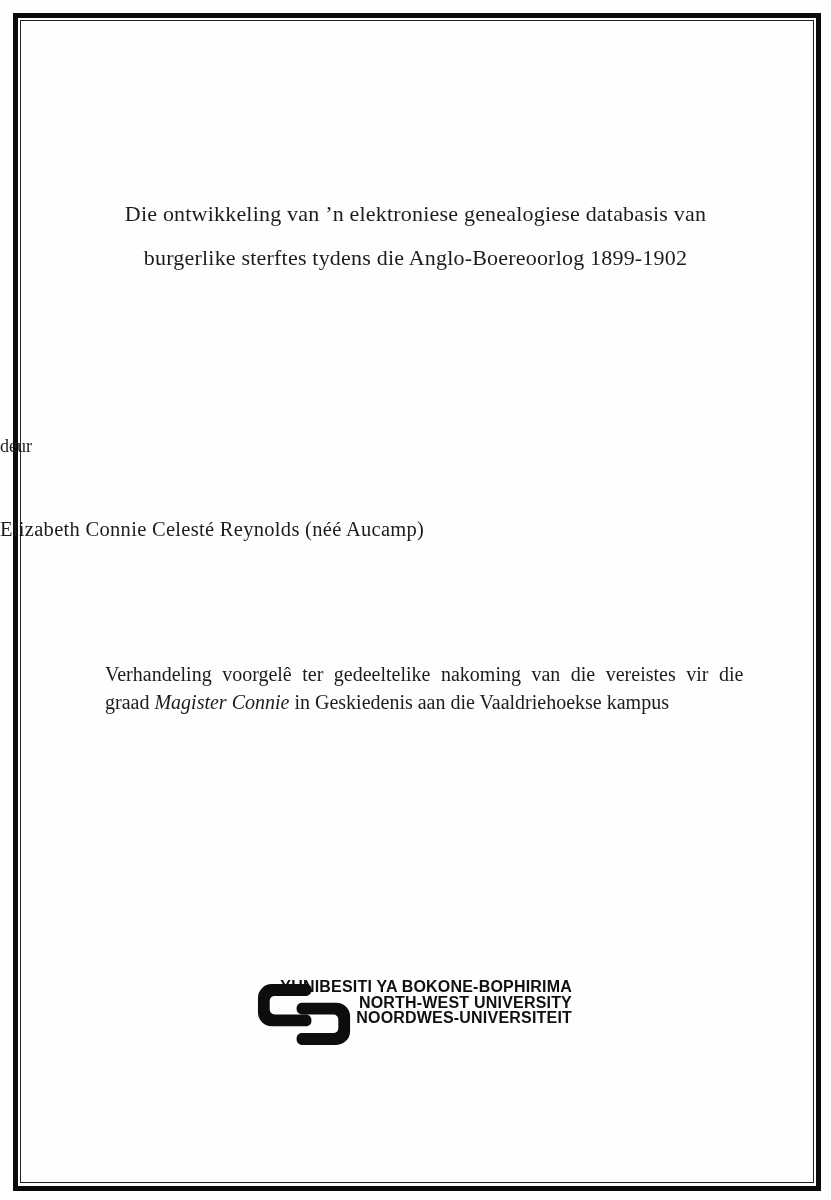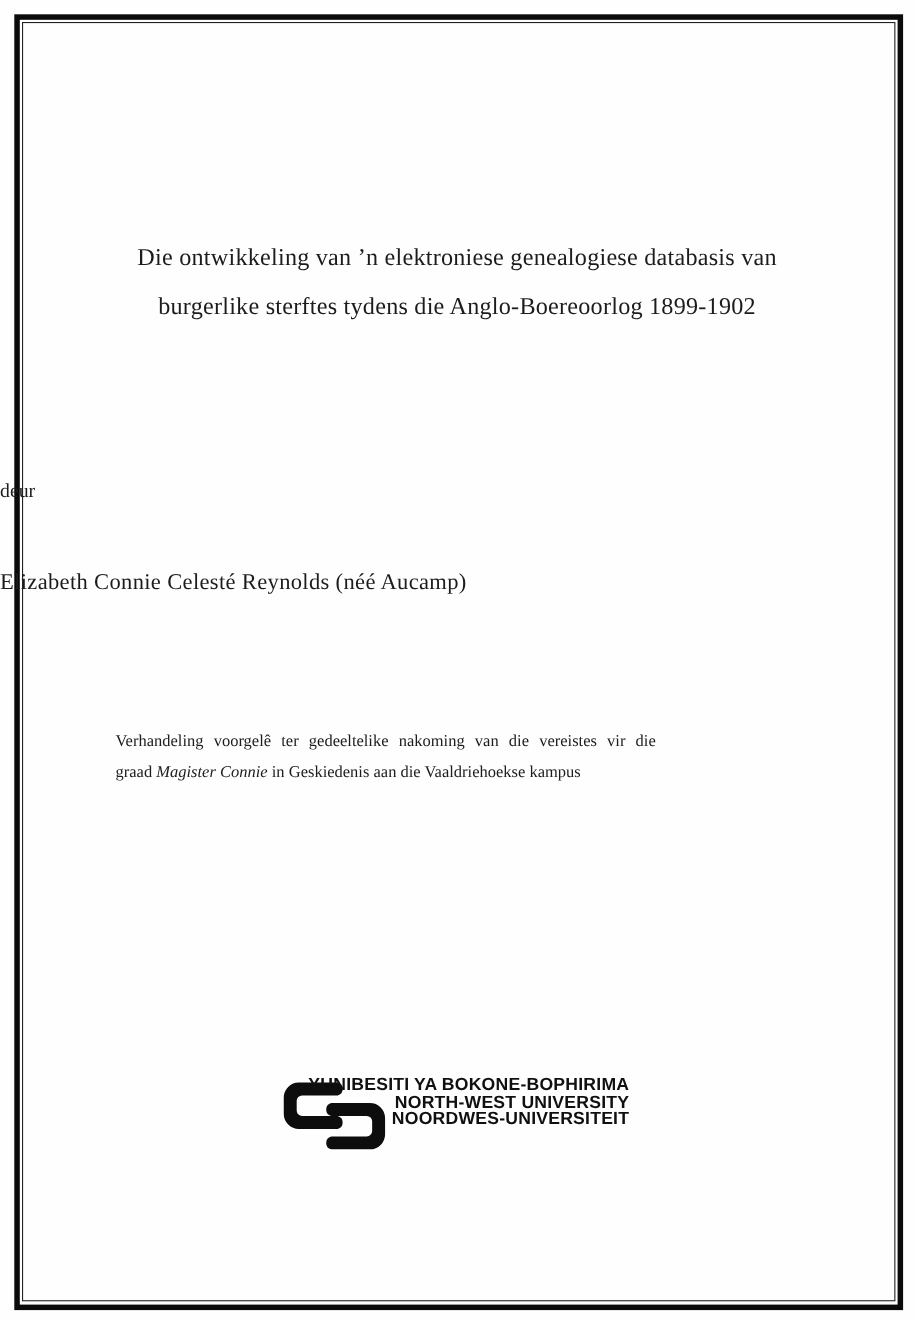--- a/index.html
+++ b/index.html
@@ -31,21 +31,21 @@
     top: 20px;
     width: 794px;
     height: 1163px;
     border: 1px solid #222222;
     box-sizing: border-box;
   }
   .title {
     position: absolute;
     left: 40px;
     right: 40px;
-    top: 212px;
+    top: 192px;
     margin: 0;
     text-align: center;
     font-size: 22px;
     font-weight: 400;
     line-height: 44px;
     letter-spacing: 0.2px;
   }
   .byline {
     position: absolute;
     left: 0;
@@ -62,21 +62,21 @@
     text-align: left;
     font-size: 20.5px;
     letter-spacing: 0.3px;
   }
   .declaration {
     position: absolute;
     left: 105px;
     top: 661px;
     width: 648px;
     margin: 0;
-    font-size: 15px;
+    font-size: 20px;
     line-height: 27.5px;
   }
   .decl-line1 {
     word-spacing: 5.5px;
     white-space: nowrap;
   }
   .supervisor-block {
     position: absolute;
     left: 105px;
     top: 884px;

